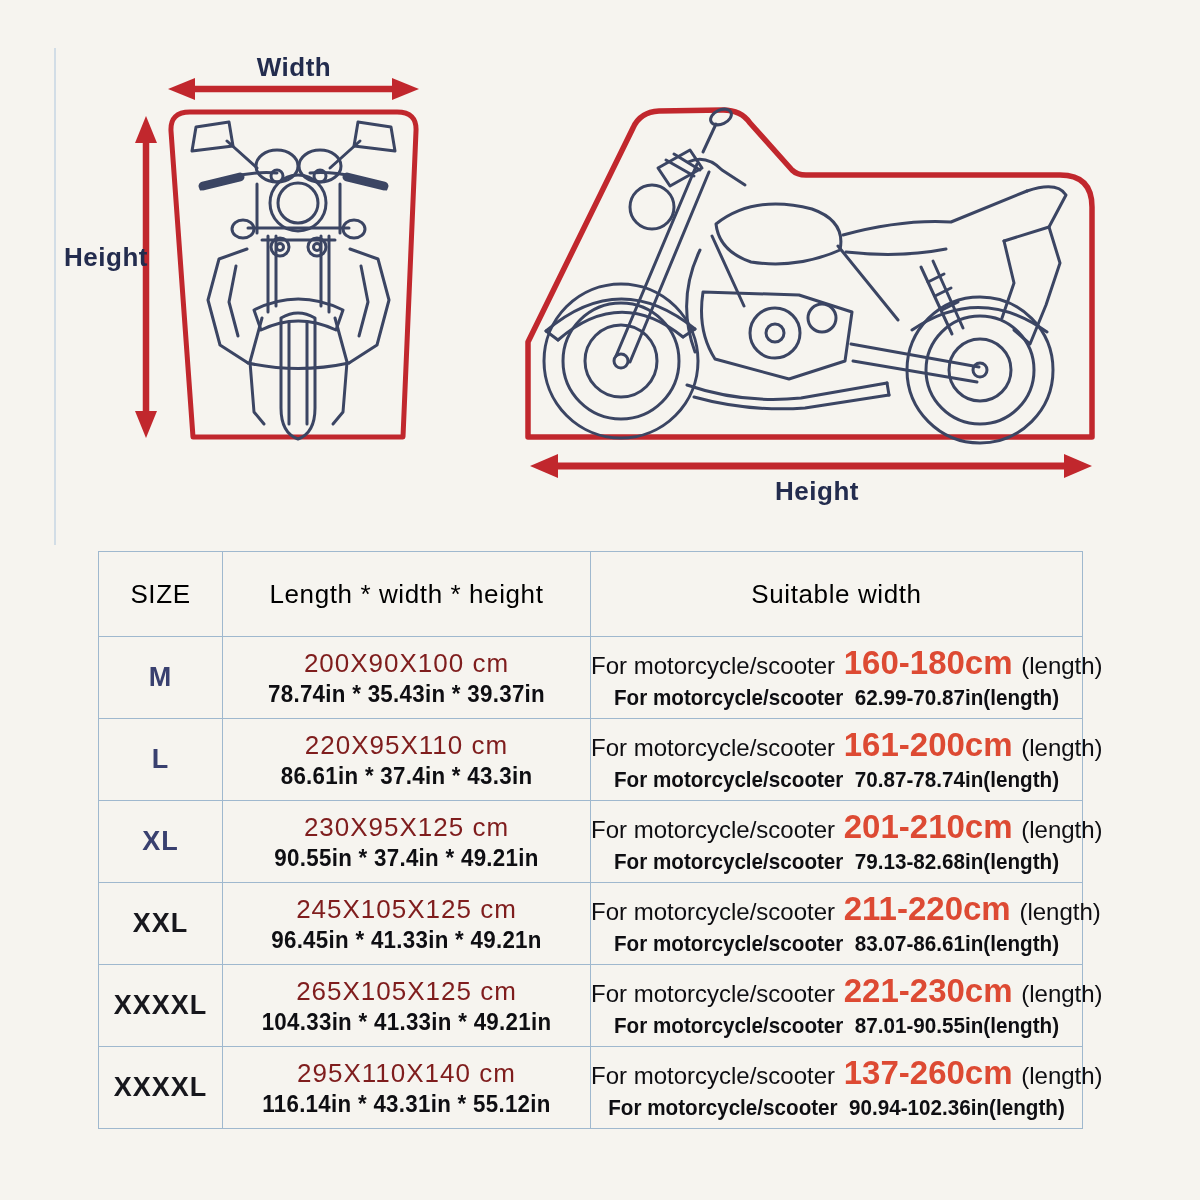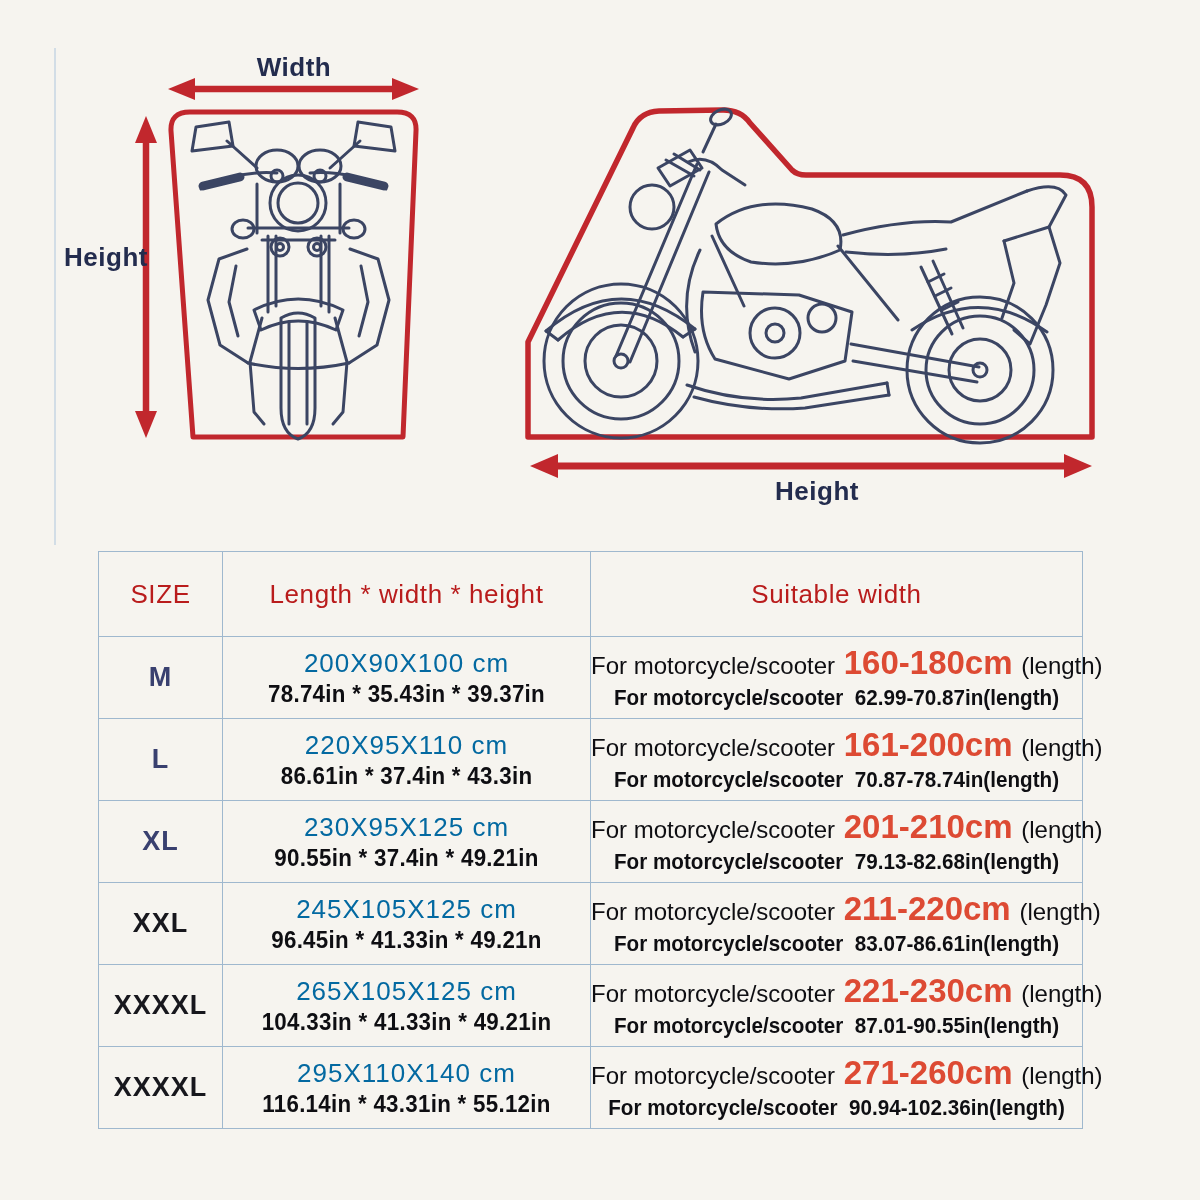--- a/index.html
+++ b/index.html
@@ -33,27 +33,27 @@
 
   table.spec-table{
     position:absolute;left:98px;top:551px;width:984px;
     border-collapse:collapse;table-layout:fixed;
   }
   .spec-table th,.spec-table td{
     border:1.6px solid var(--table-border);
     padding:0;vertical-align:middle;text-align:center;background:transparent;
   }
   .spec-table thead th{
-    height:84px;font-size:26px;font-weight:500;color:#b91c1c;letter-spacing:.6px;
+    height:84px;font-size:26px;font-weight:500;color:#000000;letter-spacing:.6px;
   }
   .spec-table tbody td{height:81px;}
   .size-cell{font-size:27px;font-weight:700;letter-spacing:1px;}
   .size-cell.navy{color:var(--size-navy);}
   .size-cell.dark{color:var(--size-dark);margin-top:16px;}
-  .cm{font-size:26px;color:#0369a1;letter-spacing:1px;line-height:1.25;}
+  .cm{font-size:26px;color:#7f1d1d;letter-spacing:1px;line-height:1.25;}
   .inch{
     font-size:23.5px;font-weight:600;color:var(--ink);letter-spacing:.3px;
     transform:scaleX(.95);line-height:1.2;
   }
   .l1{font-size:24px;font-weight:500;color:var(--ink);line-height:1.3;white-space:nowrap;}
   .l1 .range{font-size:33px;font-weight:600;color:var(--range-red);padding:0 2px;}
   .l2{
     font-size:21.5px;font-weight:600;color:var(--ink);line-height:1.3;
     transform:scaleX(.96);white-space:nowrap;
   }
@@ -247,19 +247,19 @@
           <div class="l2">For motorcycle/scooter&nbsp;&nbsp;87.01-90.55in(length)</div>
         </td>
       </tr>
       <tr>
         <td class="size-cell dark">XXXXL</td>
         <td>
           <div class="cm">295X110X140 cm</div>
           <div class="inch">116.14in * 43.31in * 55.12in</div>
         </td>
         <td>
-          <div class="l1"><span>For motorcycle/scooter </span><span class="range">271-260cm</span><span> (length)</span></div>
+          <div class="l1"><span>For motorcycle/scooter </span><span class="range">137-260cm</span><span> (length)</span></div>
           <div class="l2">For motorcycle/scooter&nbsp;&nbsp;90.94-102.36in(length)</div>
         </td>
       </tr>
     </tbody>
   </table>
 </div>
 
 </body></html>

